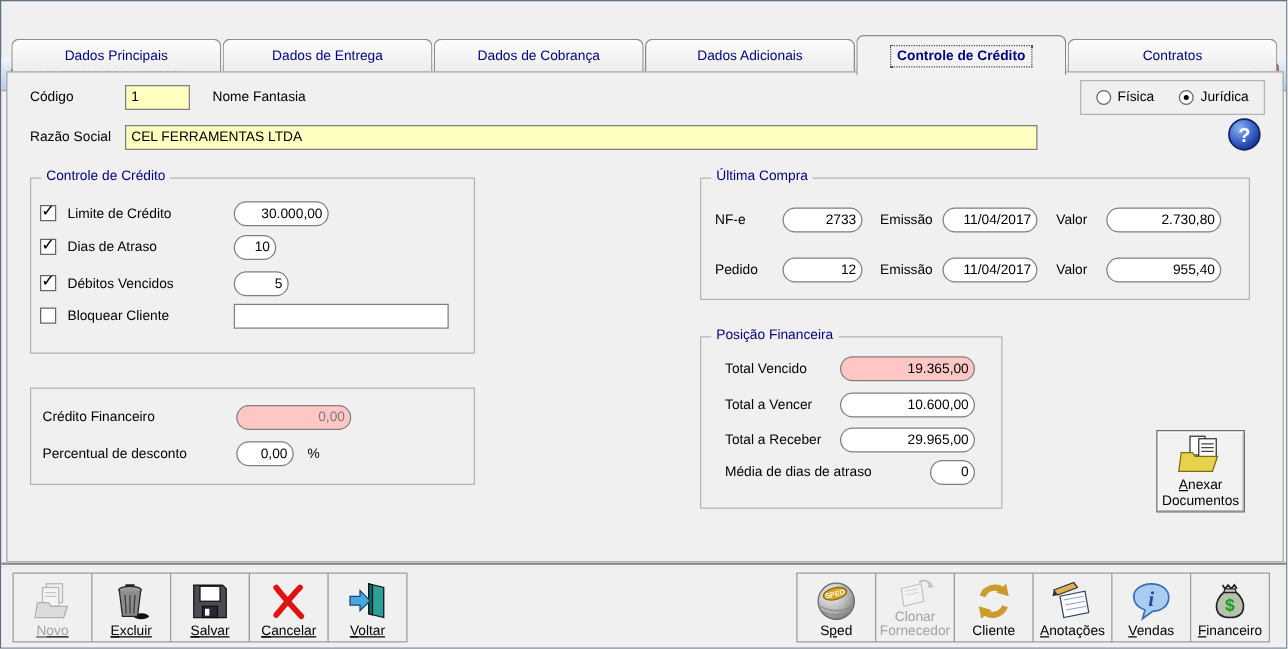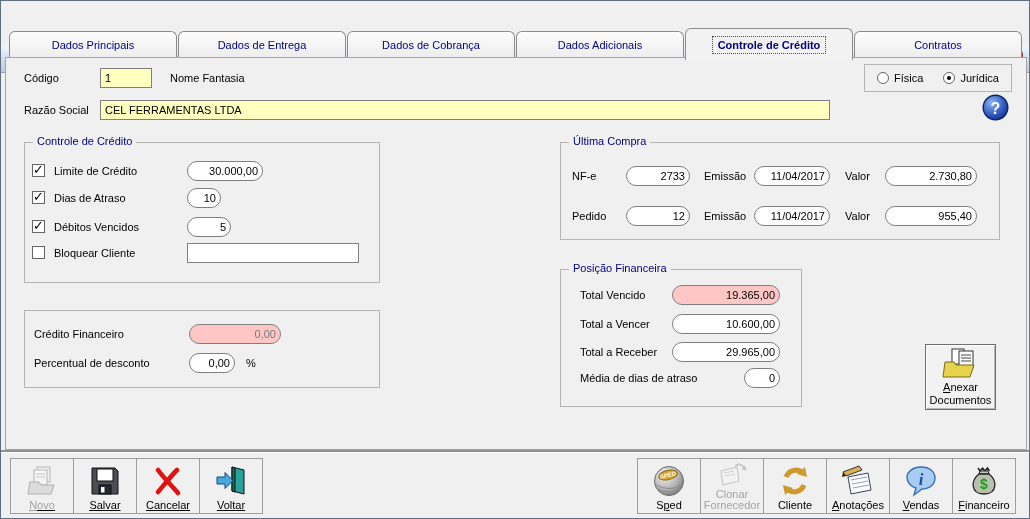--- a/index.html
+++ b/index.html
@@ -262,20 +262,34 @@
             <rect x="12" y="3" width="13" height="15" fill="#efefef" stroke="#b7b7b7"></rect>
             <rect x="9" y="6" width="13" height="15" fill="#f5f5f5" stroke="#b7b7b7"></rect>
             <line x1="11" y1="10" x2="20" y2="10" stroke="#c6c6c6"></line>
             <line x1="11" y1="13" x2="20" y2="13" stroke="#c6c6c6"></line>
             <polygon points="5,18 14,18 16,21 29,21 26,30 3,30" fill="#dcdcdc" stroke="#b0b0b0"></polygon>
           </svg>
         </span>
         <span class="lbl2"><u>N</u>ovo</span>
       </div>
 
+      <div class="tbtn">
+        <span class="icon">
+          <svg width="34" height="34" viewBox="0 0 34 34">
+            <ellipse cx="25" cy="29" rx="6" ry="2.4" fill="#111"></ellipse>
+            <path d="M13 4 h6 v3 h-6 z" fill="none" stroke="#222" stroke-width="1.4"></path>
+            <ellipse cx="16" cy="8" rx="9" ry="3" fill="#9a9a9a" stroke="#222"></ellipse>
+            <path d="M7.5 9 L10 29 H22 L24.5 9" fill="#8d8d8d" stroke="#222"></path>
+            <line x1="12" y1="12" x2="13" y2="27" stroke="#3a3a3a"></line>
+            <line x1="16" y1="12" x2="16" y2="27" stroke="#3a3a3a"></line>
+            <line x1="20" y1="12" x2="19" y2="27" stroke="#3a3a3a"></line>
+          </svg>
+        </span>
+        <span class="lbl2"><u>E</u>xcluir</span>
+      </div>
 
       <div class="tbtn">
         <span class="icon">
           <svg width="34" height="34" viewBox="0 0 34 34">
             <path d="M4 4 H27 L30 7 V30 H4 Z" fill="#4c4c55" stroke="#111"></path>
             <rect x="9" y="5" width="16" height="12" fill="#ffffff" stroke="#111"></rect>
             <rect x="11" y="21" width="12" height="9" fill="#26262d" stroke="#111"></rect>
             <rect x="13" y="23" width="3.5" height="5.5" fill="#ffffff"></rect>
           </svg>
         </span>

